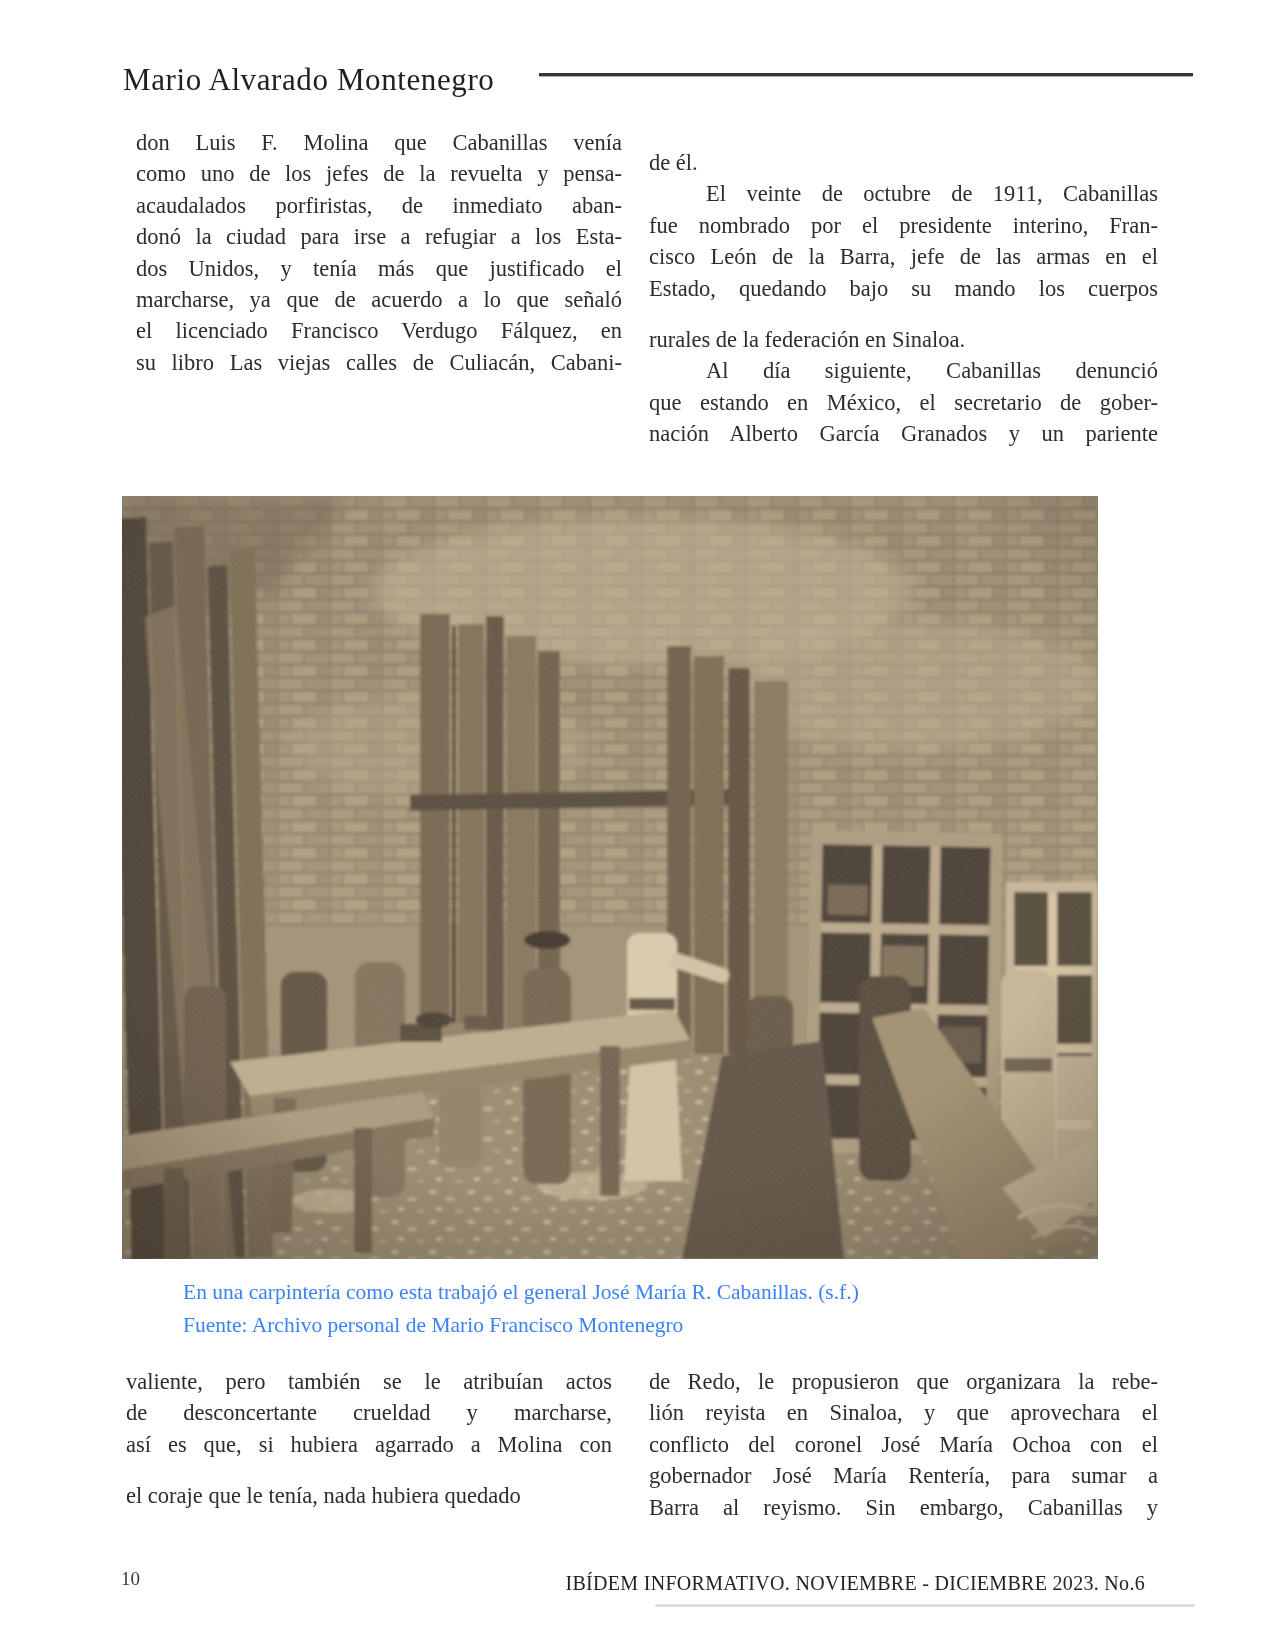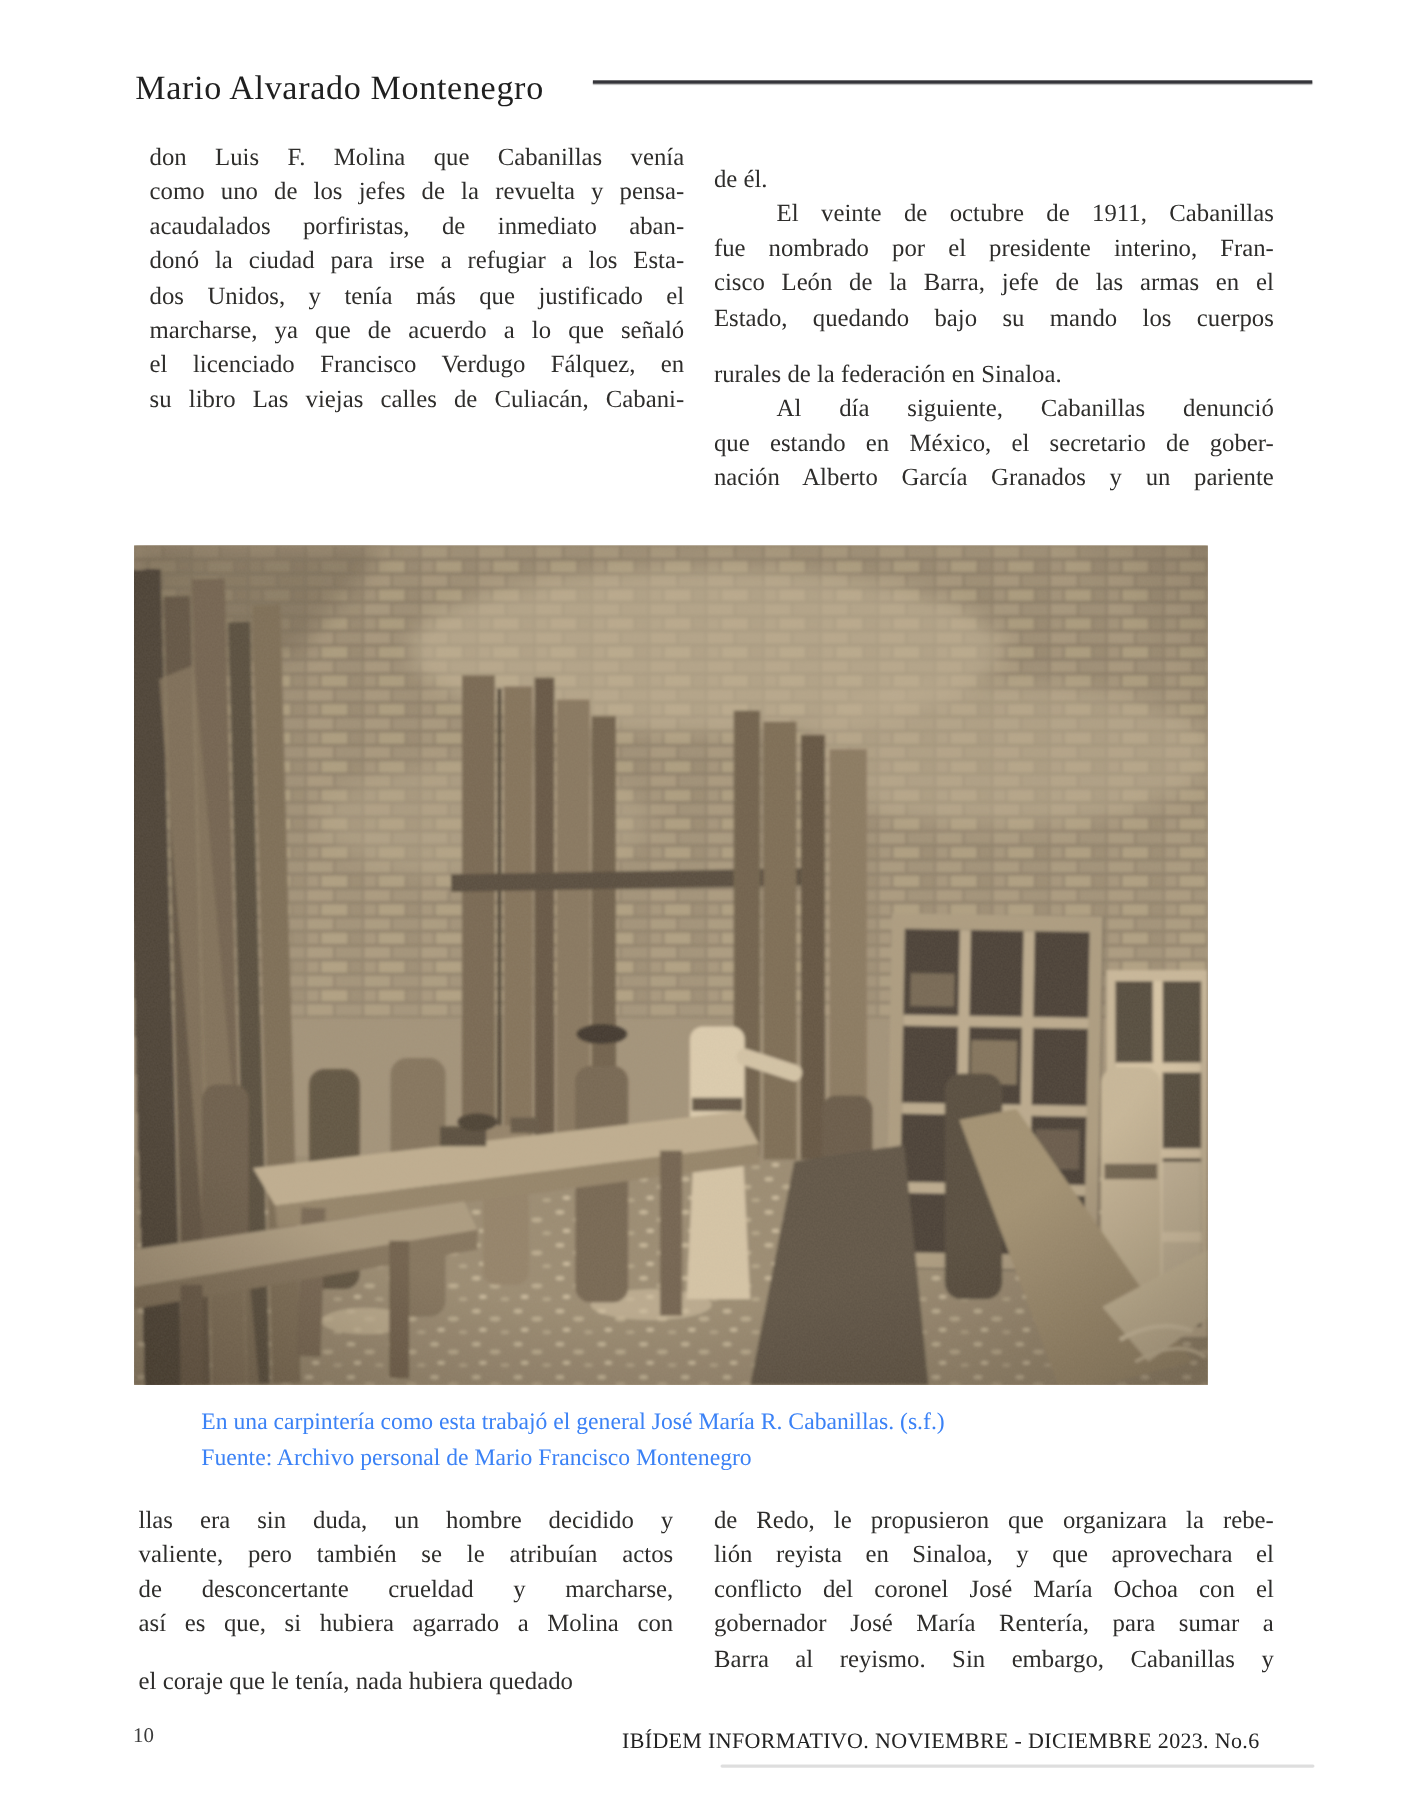--- a/index.html
+++ b/index.html
@@ -246,21 +246,20 @@
       <rect x="0" y="0" width="976" height="763" filter="url(#grainF)" opacity="0.5"></rect>
     </svg>
   </div>
 
   <div class="caption">
     <div>En una carpintería como esta trabajó el general José María R. Cabanillas. (s.f.)</div>
     <div>Fuente: Archivo personal de Mario Francisco Montenegro</div>
   </div>
 
   <div class="col col-bot-left">
-    <div class="jl">llas era sin duda, un hombre decidido y</div>
     <div class="jl">valiente, pero también se le atribuían actos</div>
     <div class="jl">de desconcertante crueldad y marcharse,</div>
     <div class="jl">así es que, si hubiera  agarrado a Molina con</div>
     <div class="end">el coraje que le tenía, nada hubiera quedado</div>
   </div>
 
   <div class="col col-bot-right">
     <div class="jl">de Redo, le propusieron que organizara la rebe-</div>
     <div class="jl">lión reyista en Sinaloa, y que aprovechara el</div>
     <div class="jl">conflicto del coronel José María Ochoa con el</div>

